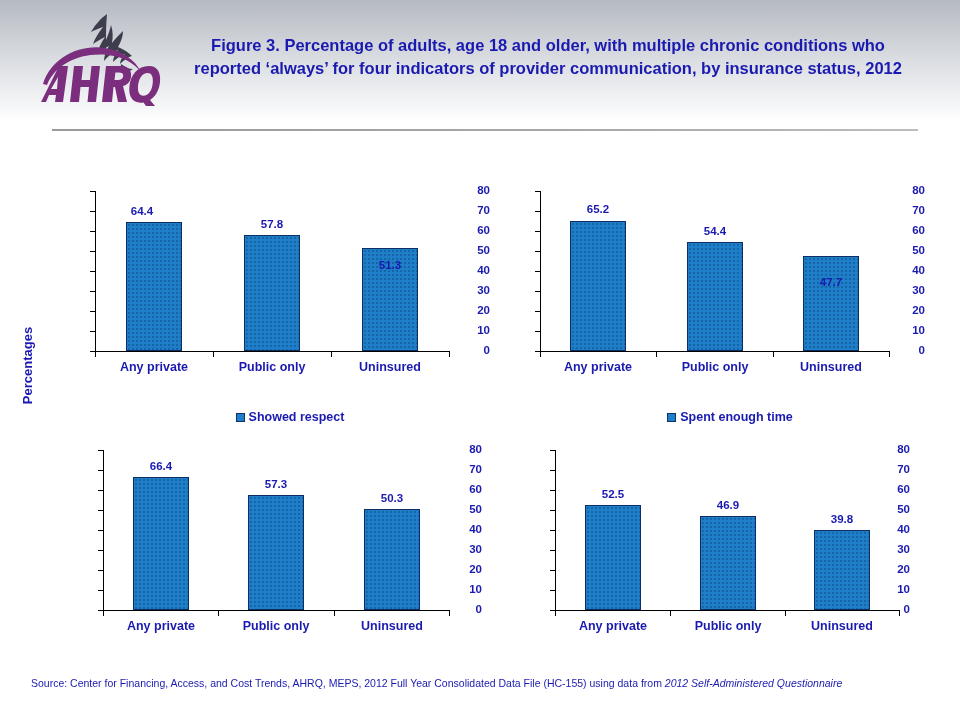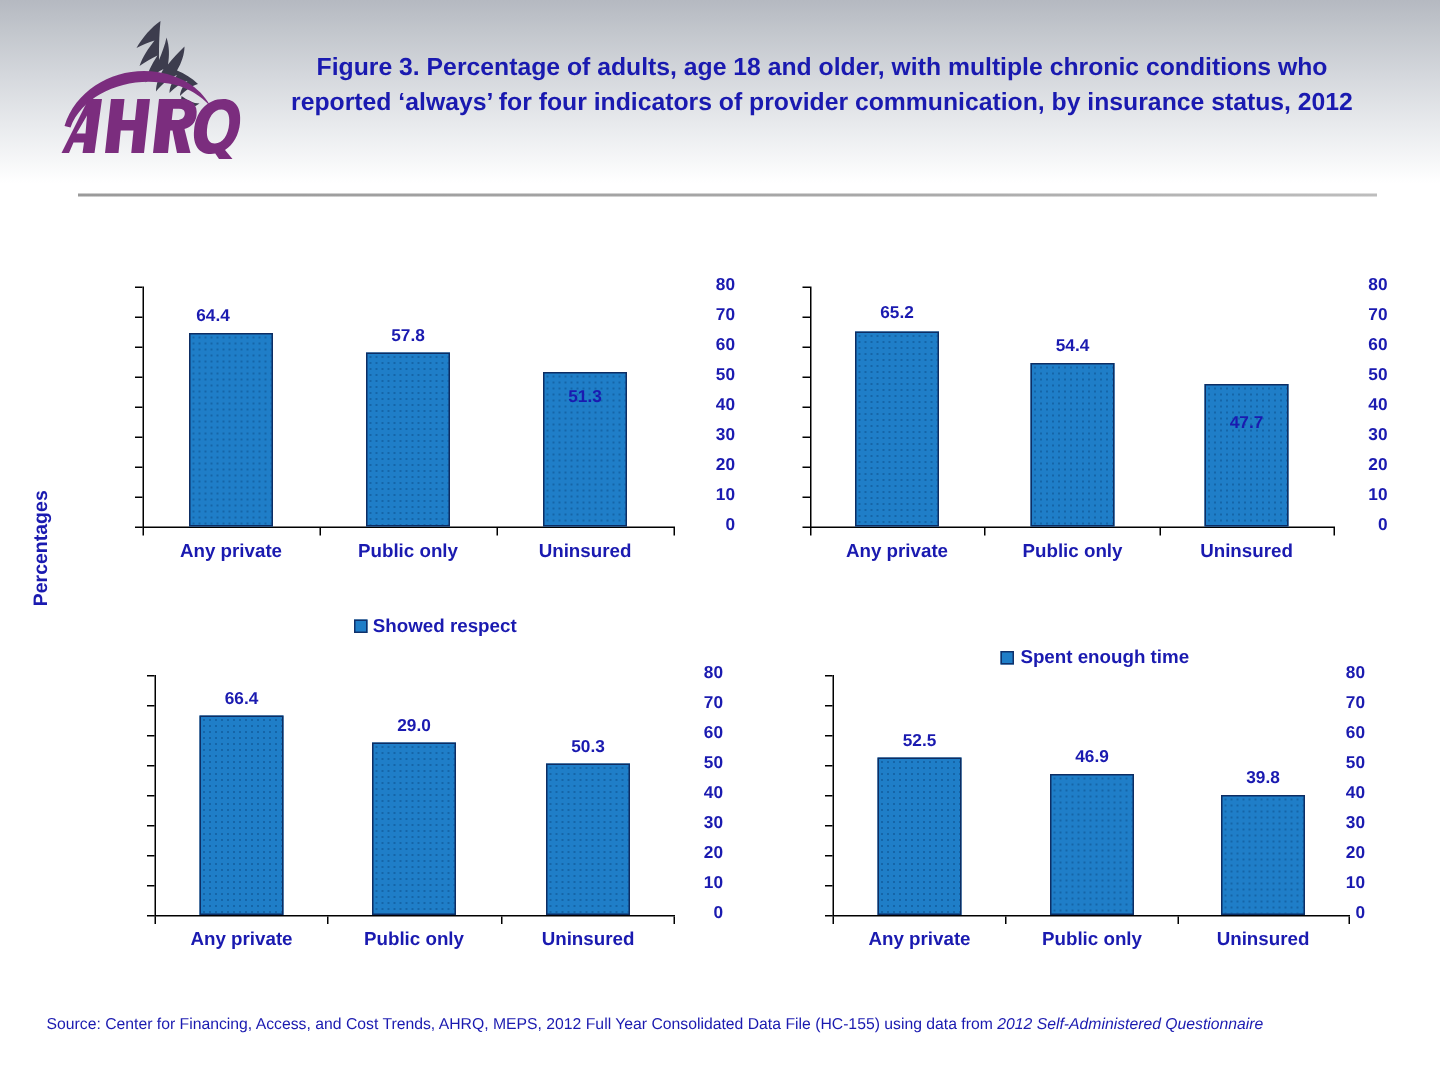--- a/index.html
+++ b/index.html
@@ -313,30 +313,30 @@
     <div class="axis-v" style="left:43px; top:0px; height:161px;"></div>
     <div class="axis-h" style="left:43px; top:160px; width:347px;"></div>
     <div class="xtick-mark" style="left:43px;  top:161px;"></div>
     <div class="xtick-mark" style="left:158px; top:161px;"></div>
     <div class="xtick-mark" style="left:274px; top:161px;"></div>
     <div class="xtick-mark" style="left:389px; top:161px;"></div>
     <div class="bar" style="left:73px;  width:56px; top:27.2px; height:132.8px;"></div>
     <div class="bar" style="left:188px; width:56px; top:45.4px; height:114.6px;"></div>
     <div class="bar" style="left:304px; width:56px; top:59.4px; height:100.6px;"></div>
     <div class="bar-value" style="left:101px; top:10px;">66.4</div>
-    <div class="bar-value" style="left:216px; top:28px;">29.0</div>
+    <div class="bar-value" style="left:216px; top:28px;">57.3</div>
     <div class="bar-value" style="left:332px; top:42px;">50.3</div>
     <div class="xcat-label" style="left:101px; top:169px;">Any private</div>
     <div class="xcat-label" style="left:216px; top:169px;">Public only</div>
     <div class="xcat-label" style="left:332px; top:169px;">Uninsured</div>
   </div>
 </div>
 
 <div class="panel" style="left:505px; top:408px; width:420px; height:235px;">
-  <div class="legend" style="margin-left:30px;margin-top:21px;">
+  <div class="legend" style="margin-left:30px;">
     <span class="legend-swatch"></span>
     <span class="legend-label">Spent enough time</span>
   </div>
   <div class="plot" style="position:absolute; left:0; top:42px; width:420px; height:195px;">
     <div class="ytick-text" style="top:160px; right:15px;">0</div>
     <div class="ytick-text" style="top:140px; right:15px;">10</div>
     <div class="ytick-text" style="top:120px; right:15px;">20</div>
     <div class="ytick-text" style="top:100px; right:15px;">30</div>
     <div class="ytick-text" style="top:80px;  right:15px;">40</div>
     <div class="ytick-text" style="top:60px;  right:15px;">50</div>

